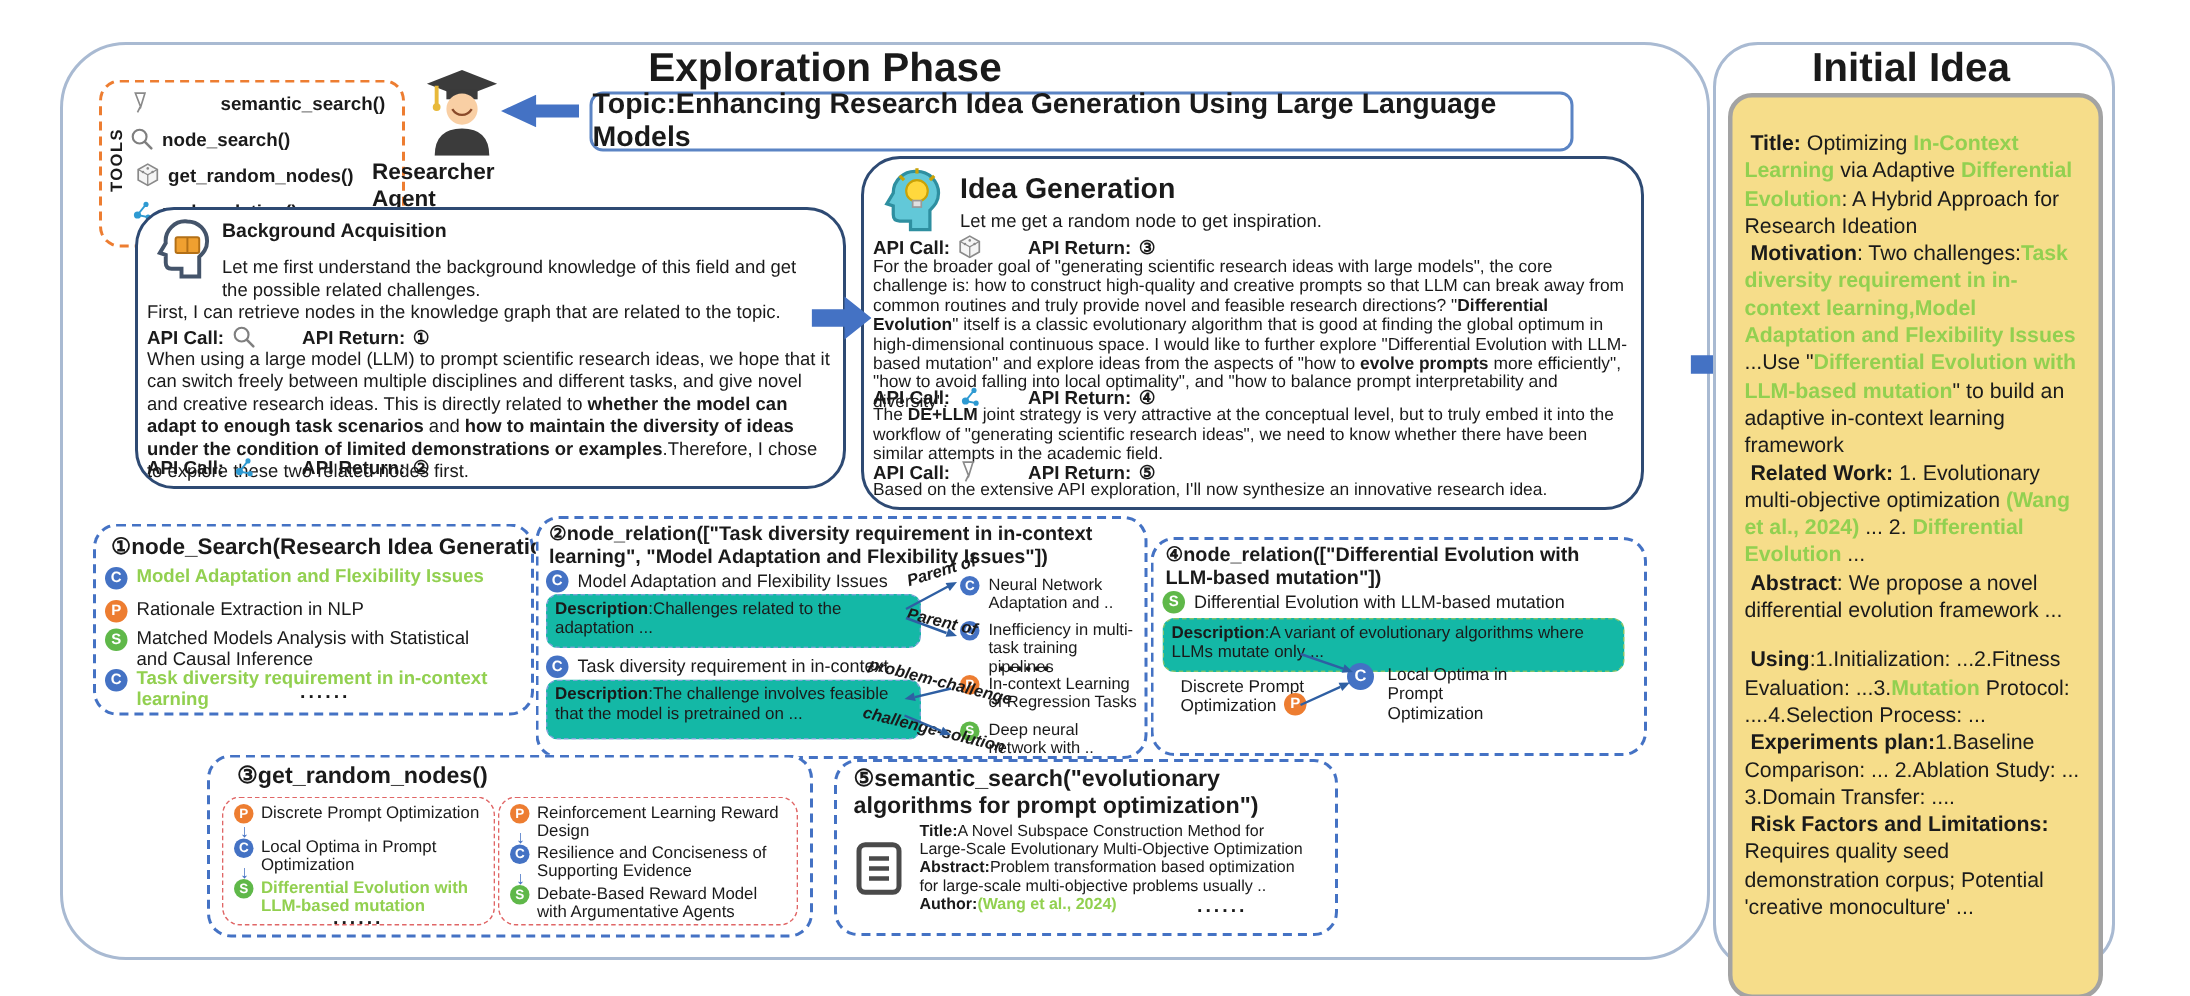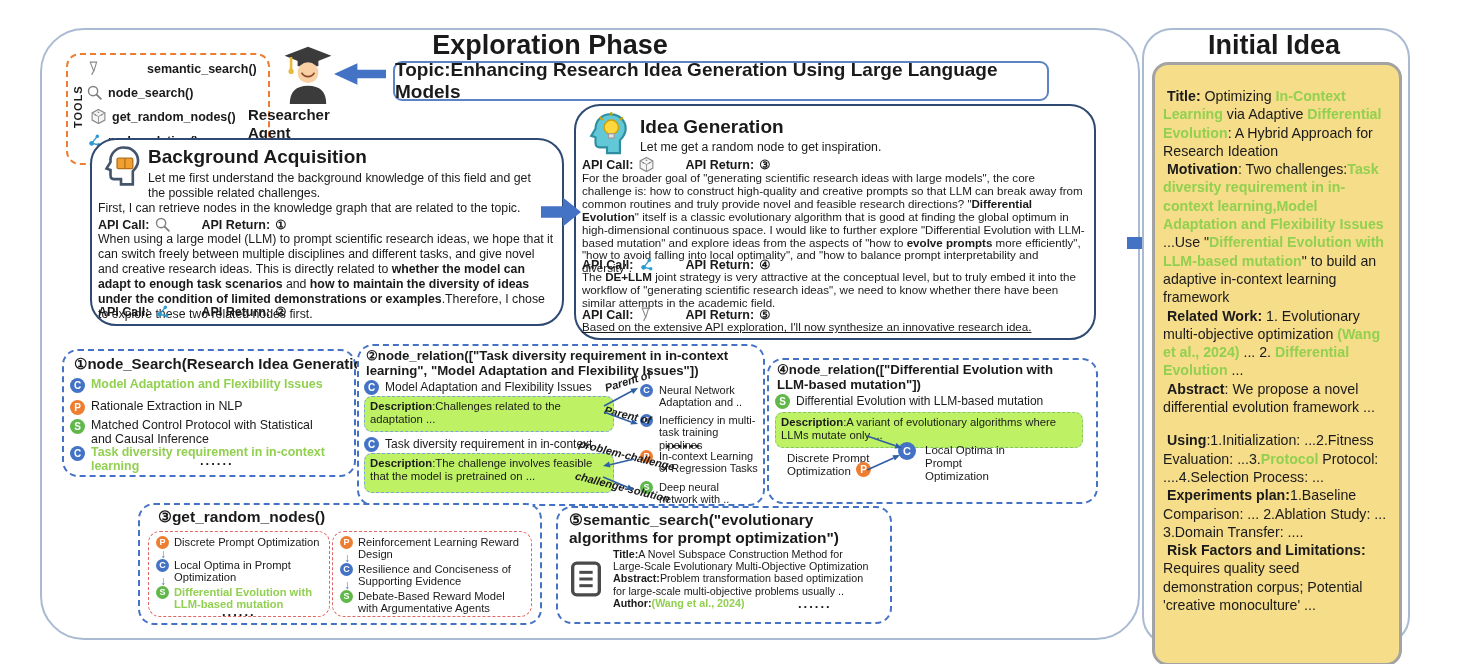--- a/index.html
+++ b/index.html
@@ -3,21 +3,21 @@
 <meta charset="utf-8">
 <style>
   html,body{margin:0;padding:0;background:#fff;font-family:"Liberation Sans",sans-serif;color:#1a1a1a;}
   #canvas{position:relative;width:1460px;height:664px;background:#fff;overflow:hidden;}
   .abs{position:absolute;}
   b{font-weight:bold;}
   .green{color:#92d050;font-weight:bold;}
   .panel{border:2.5px solid #2e4a73;border-radius:26px;background:#fff;}
   .dash-blue{border:2px dashed #4472c4;border-radius:16px;background:#fff;}
   .dash-red{border:1.6px dashed #e06666;border-radius:12px;}
-  .descbox{border:1.5px dashed #7ba3d8;border-radius:8px;font-size:11.3px;line-height:13px;padding:3px 5px;background:#bef264;}
+  .descbox{border:1.5px dashed #7ba3d8;border-radius:8px;font-size:11.3px;line-height:13px;padding:3px 5px;background:#14b8a6;}
   .descbox-green{border:1.4px dashed #85c46a;}
   .body-txt{font-size:12.3px;line-height:15px;}
   .body-txt-sm{font-size:11.6px;line-height:12.9px;}
   .api-line{display:flex;align-items:center;gap:5px;font-size:12.5px;font-weight:bold;}
   .api-gap{display:inline-block;width:20px;}
   .ic{width:17px;height:17px;}
   .nodeicon{display:inline-flex;flex:none;width:15px;height:15px;border-radius:50%;color:#fff;font-weight:bold;font-size:10px;align-items:center;justify-content:center;}
   .nodeicon.sm{width:13px;height:13px;font-size:9px;}
   .ni-C{background:#4472c4;}
   .ni-P{background:#ed7d31;}
@@ -37,38 +37,38 @@
   #tools-label{left:56px;top:100px;width:44px;font-size:11px;font-weight:bold;letter-spacing:1px;transform:rotate(-90deg);}
   .tool-row{position:absolute;left:86px;display:flex;align-items:center;gap:5px;font-size:12.5px;font-weight:bold;}
   #tool-1{top:60px;gap:44px;} #tool-2{top:84px;} #tool-3{top:108px;left:90px;} #tool-4{top:132px;}
   #agent-icon{left:282px;top:44px;width:52px;height:60px;}
   #agent-label{left:248px;top:106px;width:120px;font-size:15px;font-weight:bold;line-height:18px;}
   #agent-arrow{left:334px;top:62px;width:52px;height:24px;}
 
   
   #bg-panel{left:90px;top:138px;width:470px;height:184px;}
   #bg-icon{left:100px;top:145px;width:42px;height:42px;}
-  #bg-title{left:148px;top:146px;font-size:19px;font-weight:bold;}
+  #bg-title{left:148px;top:146px;font-size:13px;font-weight:bold;}
   #bg-intro{left:148px;top:171px;width:402px;}
   #bg-line2{left:98px;top:201px;width:456px;}
   #bg-api1{left:98px;top:216px;}
   #bg-p1{left:98px;top:232px;width:458px;}
   #bg-api2{left:98px;top:303px;}
 
   
   #ig-panel{left:574px;top:104px;width:518px;height:232px;}
   #ig-icon{left:584px;top:110px;width:46px;height:46px;}
   #ig-title{left:640px;top:116px;font-size:19px;font-weight:bold;}
   #ig-intro{left:640px;top:140px;width:420px;font-size:12.3px;}
   #ig-api1{left:582px;top:156px;}
   #ig-p1{left:582px;top:172px;width:504px;}
   #ig-api2{left:582px;top:256px;}
   #ig-p2{left:582px;top:271px;width:504px;}
   #ig-api3{left:582px;top:306px;}
-  #ig-p3{left:582px;top:321px;width:504px;text-decoration:underline;}
+  #ig-p3{left:582px;top:321px;width:504px;}
 
   #arrow-bg-ig{left:541px;top:196px;width:40px;height:32px;}
   #arrow-main-ii{left:1127px;top:226px;width:40px;height:34px;}
 
   
   #b1{left:62px;top:349px;width:290px;height:124px;}
   #b1-title{left:74px;top:355px;font-size:15px;font-weight:bold;}
   .b1-item{position:absolute;left:70px;width:260px;font-size:12.4px;line-height:13.5px;}
   #b1-i1{top:378px;} #b1-i2{top:400px;} #b1-i3{top:419px;} #b1-i4{top:446px;}
   #b1-dots{left:200px;top:453px;}
@@ -305,21 +305,21 @@
   <div class="b1-item item-row" id="b1-i1">
       <span class="nodeicon ni-C">C</span>
       <span class="green">Model Adaptation and Flexibility Issues</span>
     </div>
   <div class="b1-item item-row" id="b1-i2">
       <span class="nodeicon ni-P">P</span>
       <span>Rationale Extraction in NLP</span>
     </div>
   <div class="b1-item item-row" id="b1-i3">
       <span class="nodeicon ni-S">S</span>
-      <span>Matched Control Protocol with Statistical and Causal Inference</span>
+      <span>Matched Models Analysis with Statistical and Causal Inference</span>
     </div>
   <div class="b1-item item-row" id="b1-i4">
       <span class="nodeicon ni-C">C</span>
       <span class="green">Task diversity requirement in in-context learning</span>
     </div>
   <div class="abs dots" id="b1-dots">......</div>
 
   <div class="abs dash-blue" id="b2"></div>
   <div class="abs" id="b2-title">②node_relation(["Task diversity requirement in in-context learning", "Model Adaptation and Flexibility Issues"])</div>
   <div class="abs item-row" id="b2-n1">
@@ -429,18 +429,18 @@
   <div class="abs dots" id="b5-dots">......</div>
 
   <div class="abs" id="ii-container"></div>
   <div class="abs" id="ii-heading">Initial Idea</div>
   <div class="abs" id="ii-box">
     <p class="ii-p"><b>Title:</b><span> Optimizing </span><span class="green">In-Context Learning</span><span> via Adaptive </span><span class="green">Differential Evolution</span><span>: A Hybrid Approach for Research Ideation</span></p>
     <p class="ii-p"><b>Motivation</b><span>: Two challenges:</span><span class="green">Task diversity requirement in in-context learning,Model Adaptation and Flexibility Issues</span><span> ...Use "</span><span class="green">Differential Evolution with LLM-based mutation</span><span>" to build an adaptive in-context learning framework</span></p>
     <p class="ii-p"><b>Related Work:</b><span> 1. Evolutionary multi-objective optimization </span><span class="green">(Wang et al., 2024)</span><span> ... 2. </span><span class="green">Differential Evolution</span><span> ...</span></p>
     <p class="ii-p"><b>Abstract</b><span>: We propose a novel differential evolution framework ...</span></p>
     <div class="ii-gap"></div>
-    <p class="ii-p"><b>Using</b><span>:1.Initialization: ...2.Fitness Evaluation: ...3.</span><span class="green">Protocol </span><span>Protocol: ....4.Selection Process: ...</span></p>
+    <p class="ii-p"><b>Using</b><span>:1.Initialization: ...2.Fitness Evaluation: ...3.</span><span class="green">Mutation </span><span>Protocol: ....4.Selection Process: ...</span></p>
     <p class="ii-p"><b>Experiments plan:</b><span>1.Baseline Comparison: ... 2.Ablation Study: ... 3.Domain Transfer: ....</span></p>
     <p class="ii-p"><b>Risk Factors and Limitations:</b><span> Requires quality seed demonstration corpus; Potential 'creative monoculture' ...</span></p>
   </div>
 
 </div>
 
 </body></html>

